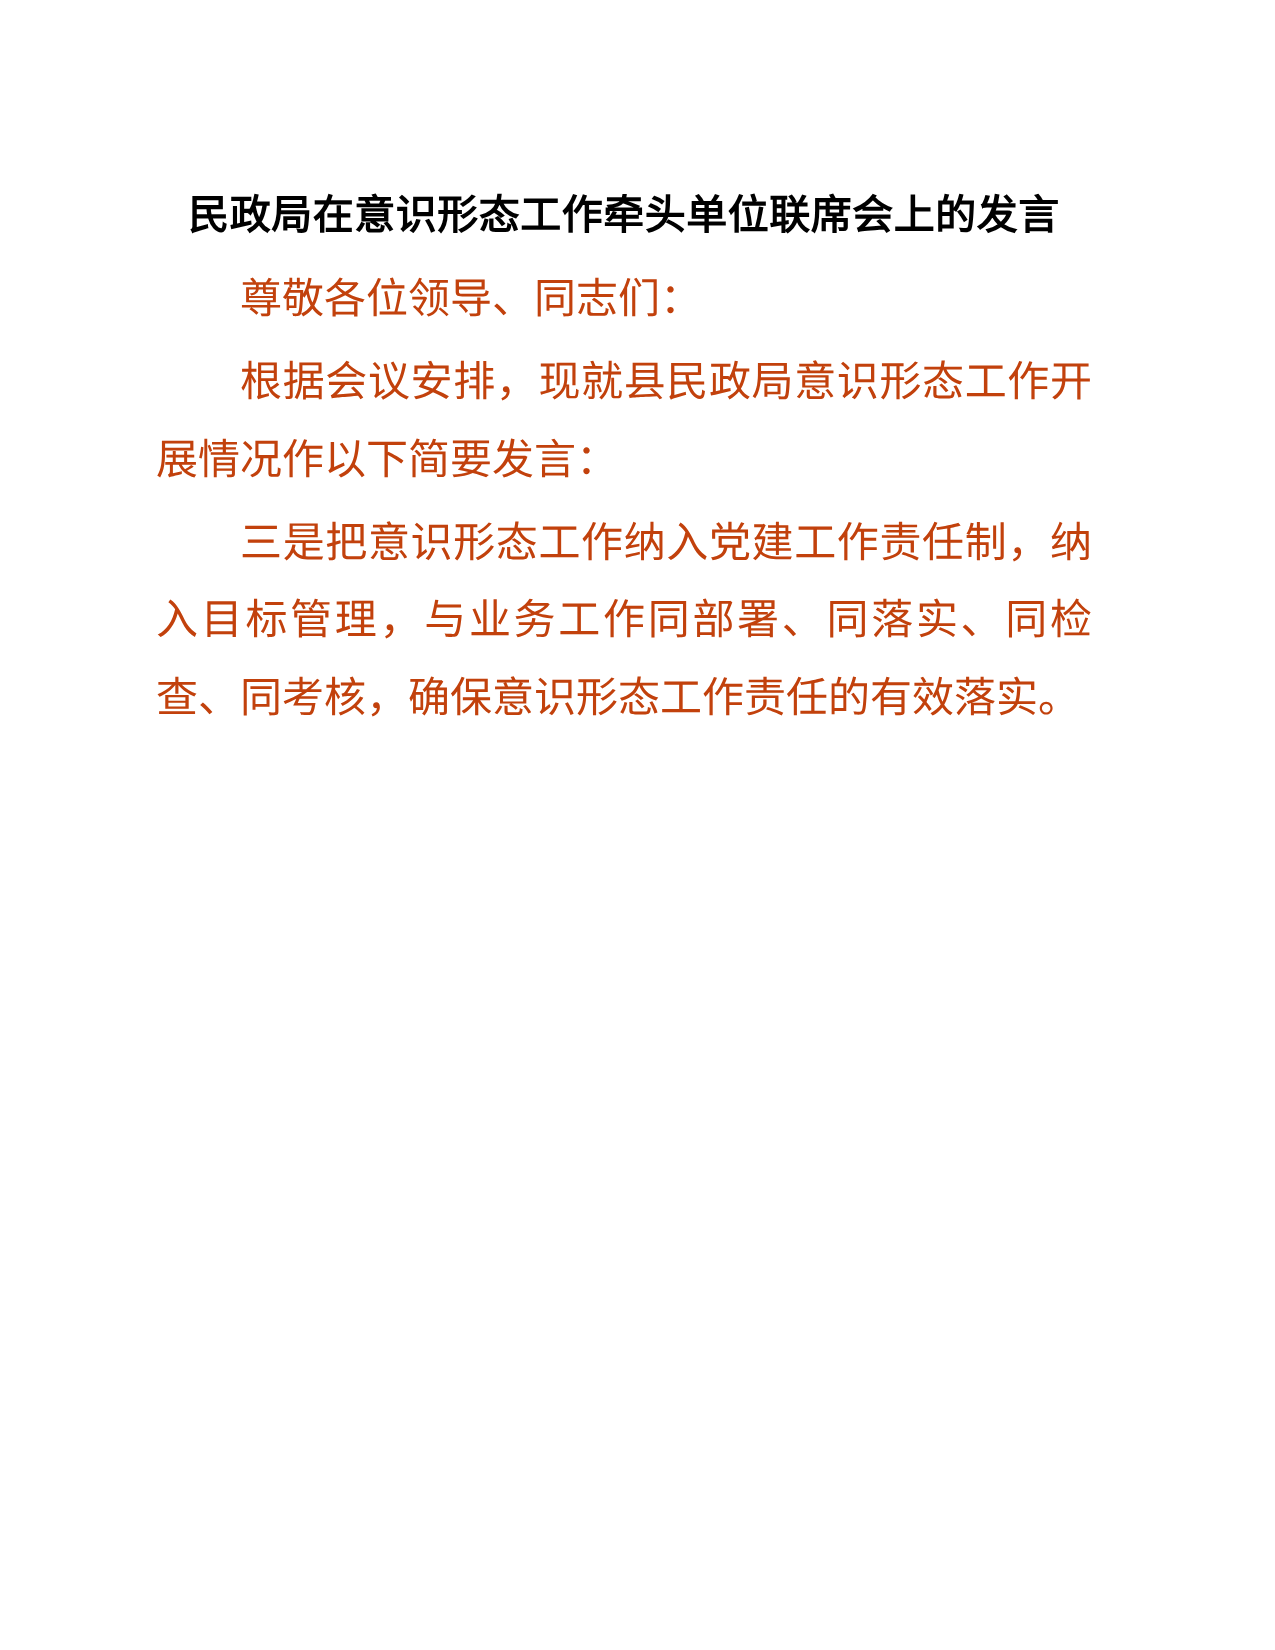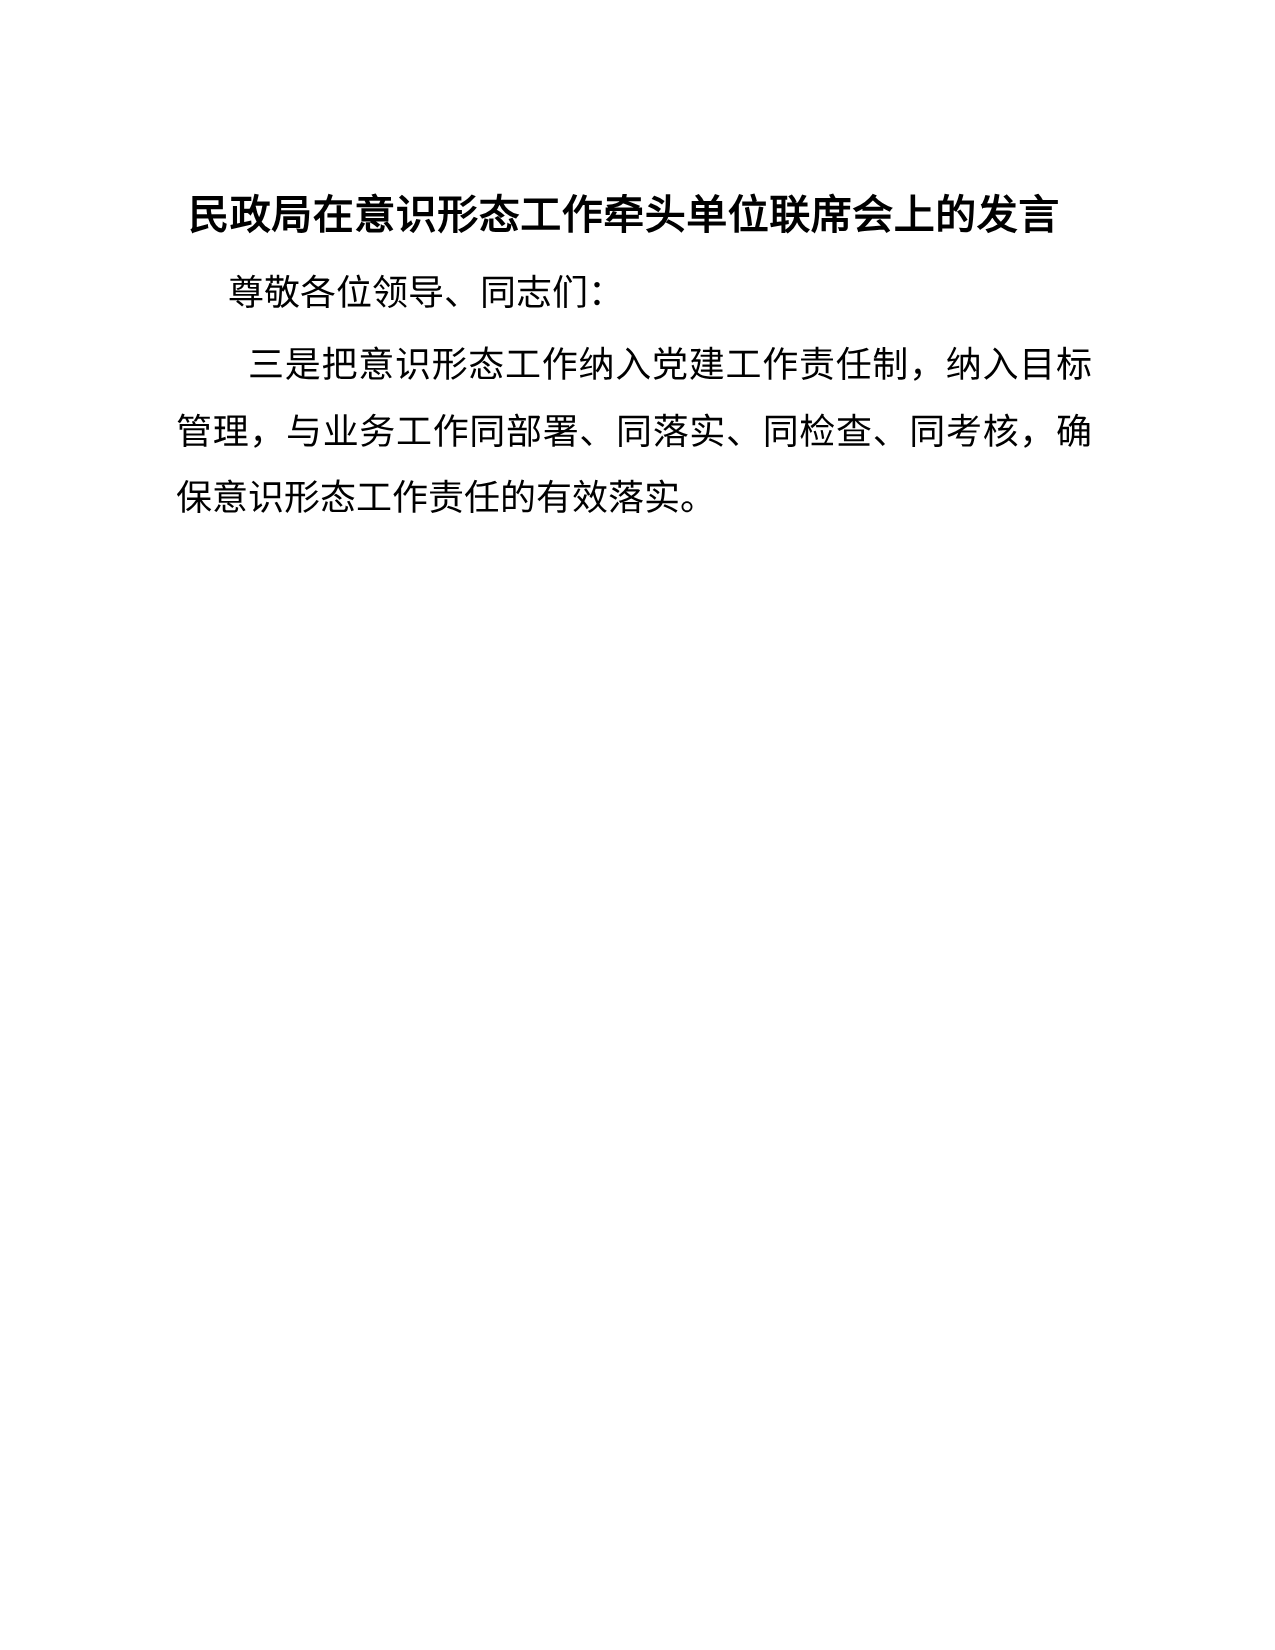--- a/index.html
+++ b/index.html
@@ -32,49 +32,49 @@
   .doc-title {
     font-size: 41px;
     line-height: 1.42;
     font-weight: bold;
     text-align: center;
     letter-spacing: 0.5px;
     margin: 0 0 16px 0;
     color: #000000;
   }
   .para {
-    font-size: 36px;
+    font-size: 42px;
     line-height: 1.84;
     text-align: justify;
     text-justify: inter-ideograph;
     text-align-last: left;
     margin: 0 0 6px 0;
     text-indent: 2em;
-    color: #000000;
+    color: #c2410c;
     word-break: break-all;
   }
   .para.section-heading {
     text-indent: 2em;
     text-align: left;
   }
   .para:last-child {
     margin-bottom: 0;
-    margin-left: 20px;
   }
 </style>
 </head>
 <body>
 
 <div class="page">
   <div class="content">
 
     <h1 class="doc-title">民政局在意识形态工作牵头单位联席会上的发言</h1>
 
     <p class="para">尊敬各位领导、同志们：</p>
 
+    <p class="para">根据会议安排，现就县民政局意识形态工作开展情况作以下简要发言：</p>
 
 
 
 
     <p class="para">三是把意识形态工作纳入党建工作责任制，纳入目标管理，与业务工作同部署、同落实、同检查、同考核，确保意识形态工作责任的有效落实。</p>
 
   </div>
 </div>
 
 </body></html>

